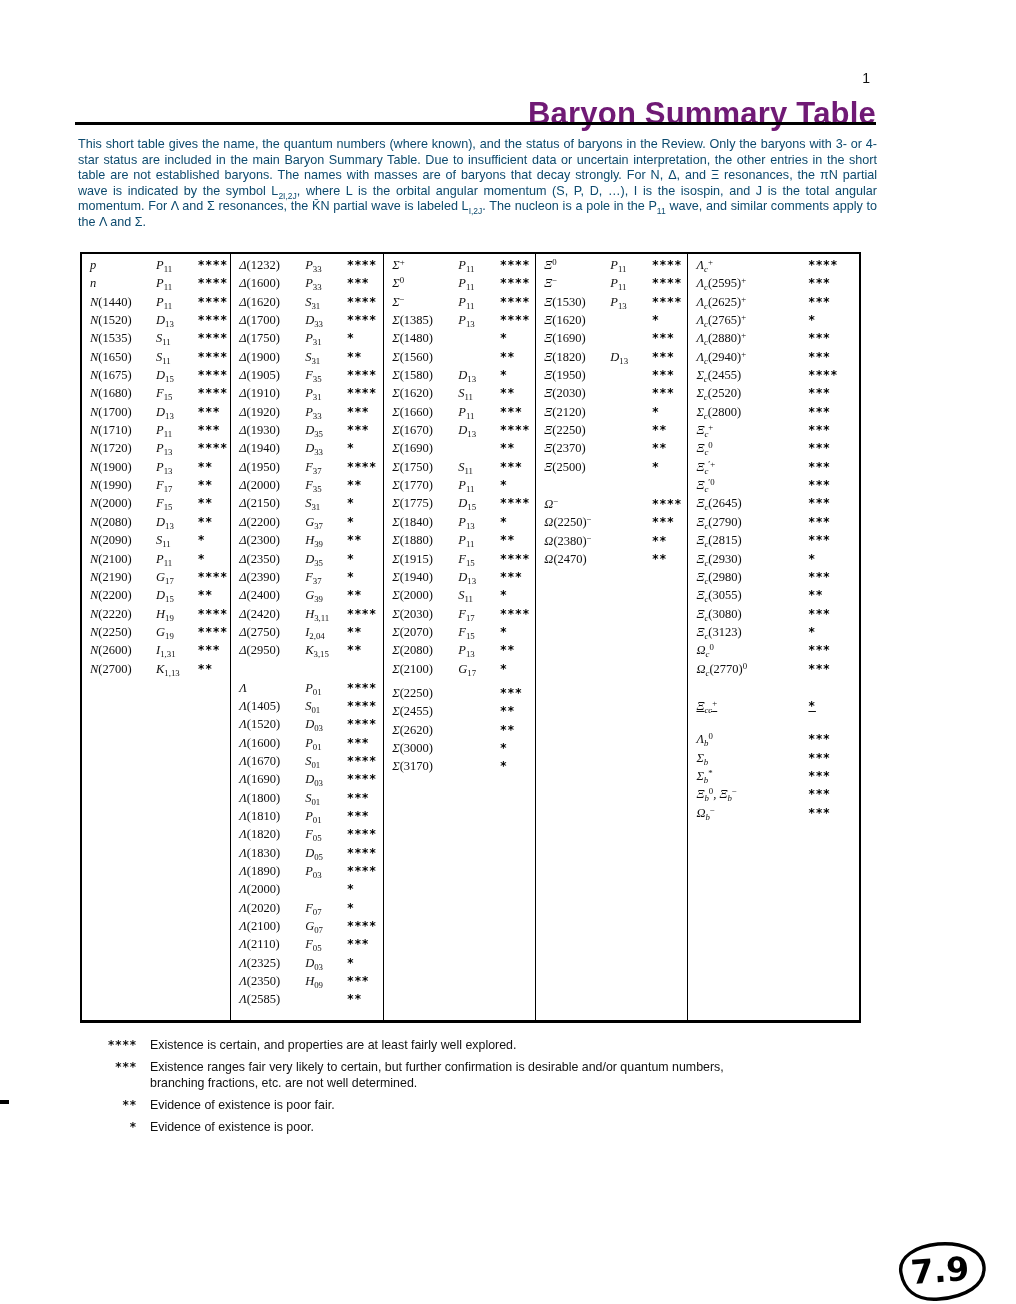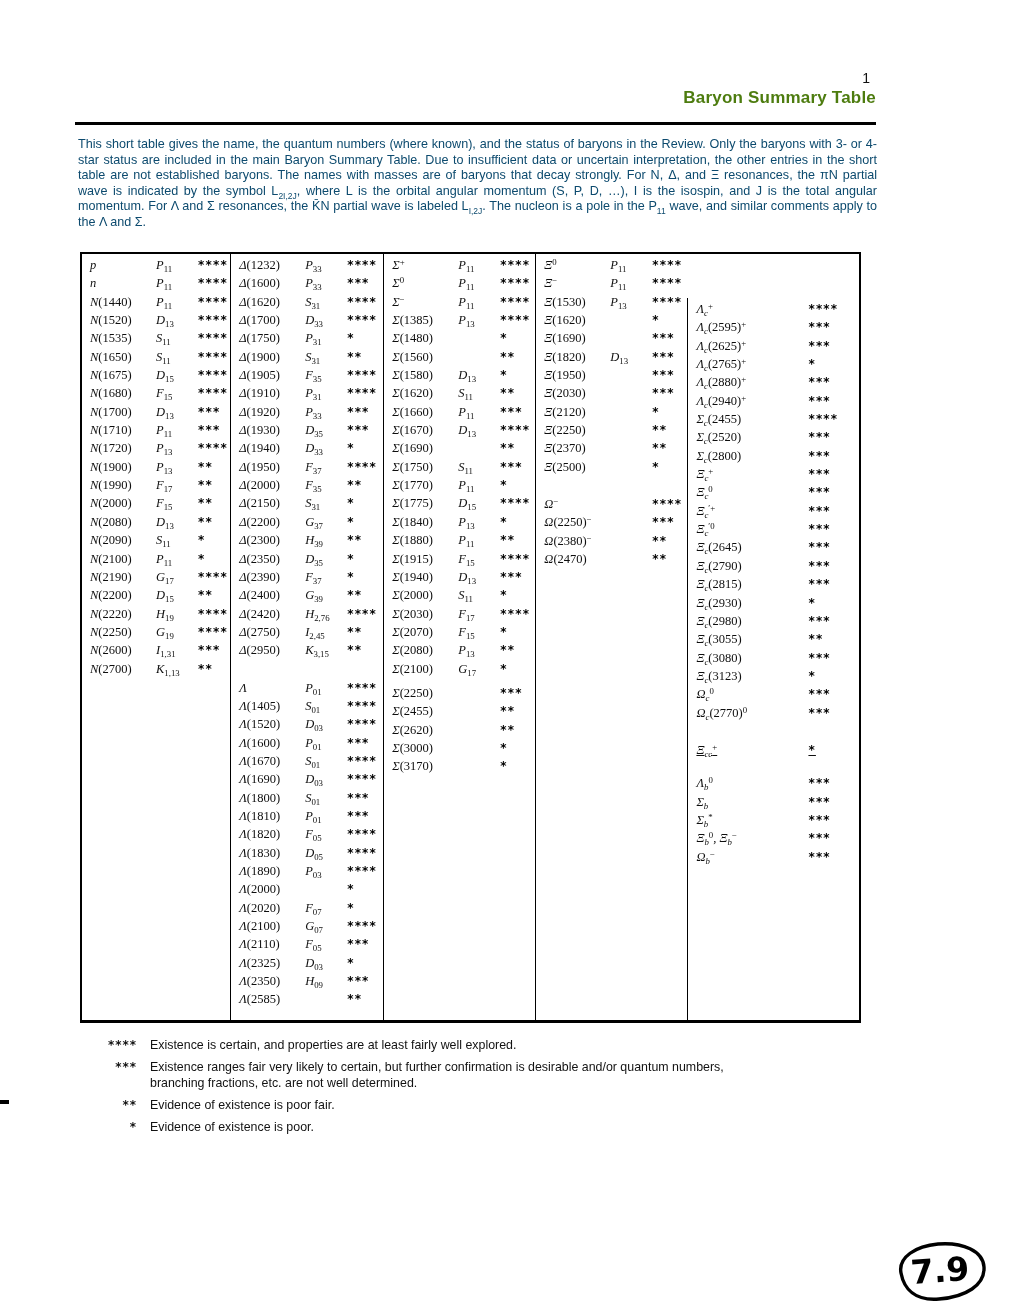--- a/index.html
+++ b/index.html
@@ -1,36 +1,36 @@
 <!DOCTYPE html>
 <html><head>
 <meta charset="utf-8">
 <style>
   html,body{margin:0;padding:0;background:#e8e8e8;}
   .page{position:relative;width:1016px;height:1304px;background:#ffffff;color:#101010;
         font-family:"Liberation Sans",sans-serif;overflow:hidden;}
 
   .page-number{position:absolute;top:70px;left:780px;width:90px;text-align:right;font-size:14px;}
-  .doc-title{position:absolute;top:88px;left:380px;width:496px;margin:0;text-align:right;
-             font-size:17px;font-weight:600;letter-spacing:0.2px;color:#4d7c0f;}
+  .doc-title{position:absolute;top:96px;left:380px;width:496px;margin:0;text-align:right;
+             font-size:31px;font-weight:600;letter-spacing:0.2px;color:#701a75;}
   .title-rule{position:absolute;top:122px;left:75px;width:801px;height:3px;background:#000;}
 
   .intro{position:absolute;top:137px;left:78px;width:799px;margin:0;font-size:12.6px;
          line-height:15.6px;text-align:justify;color:#0c4a6e;}
   .intro sub,.intro sup{font-size:8.5px;line-height:0;}
 
   
   .baryon-table{position:absolute;top:252px;left:80px;width:781px;height:771px;
                 box-sizing:border-box;border:2px solid #000;border-bottom-width:3px;display:flex;}
   .bcol{box-sizing:border-box;padding:4px 0 0 8px;}
   .bcol:nth-child(1){width:152px;}
   .bcol:nth-child(2){width:157px;border-left:1.5px solid #000;}
   .bcol:nth-child(3){width:156px;border-left:1.5px solid #000;}
   .bcol:nth-child(4){width:156px;border-left:1.5px solid #000;}
-  .bcol:nth-child(5){width:176px;border-left:1.5px solid #000;margin-top:44px;}
+  .bcol:nth-child(5){width:176px;border-left:1.5px solid #000;}
 
   .brow{display:flex;height:18.35px;align-items:baseline;font-size:12.5px;white-space:nowrap;}
   .pname,.pwave{font-family:"Liberation Serif",serif;color:#0e0e0e;}
   .pname{width:66px;flex:none;}
   .pname.wide{width:112px;}
   .pwave{width:42px;flex:none;}
   .pname i,.pwave i{font-style:italic;}
   .brow sub,.brow sup{font-size:8.8px;line-height:0;}
   .brow sub{vertical-align:-2.8px;}
   .brow sup{vertical-align:4px;}
@@ -280,26 +280,26 @@
             <span class="pwave"><i>F</i><sub>37</sub></span>
             <span class="pstars">*</span>
           </div>
           <div class="brow">
             <span class="pname"><i>Δ</i>(2400)</span>
             <span class="pwave"><i>G</i><sub>39</sub></span>
             <span class="pstars">**</span>
           </div>
           <div class="brow">
             <span class="pname"><i>Δ</i>(2420)</span>
-            <span class="pwave"><i>H</i><sub>2,76</sub></span>
+            <span class="pwave"><i>H</i><sub>3,11</sub></span>
             <span class="pstars">****</span>
           </div>
           <div class="brow">
             <span class="pname"><i>Δ</i>(2750)</span>
-            <span class="pwave"><i>I</i><sub>2,45</sub></span>
+            <span class="pwave"><i>I</i><sub>2,04</sub></span>
             <span class="pstars">**</span>
           </div>
           <div class="brow">
             <span class="pname"><i>Δ</i>(2950)</span>
             <span class="pwave"><i>K</i><sub>3,15</sub></span>
             <span class="pstars">**</span>
           </div>
         </div>
         <div class="bsec s1">
           <div class="brow">

